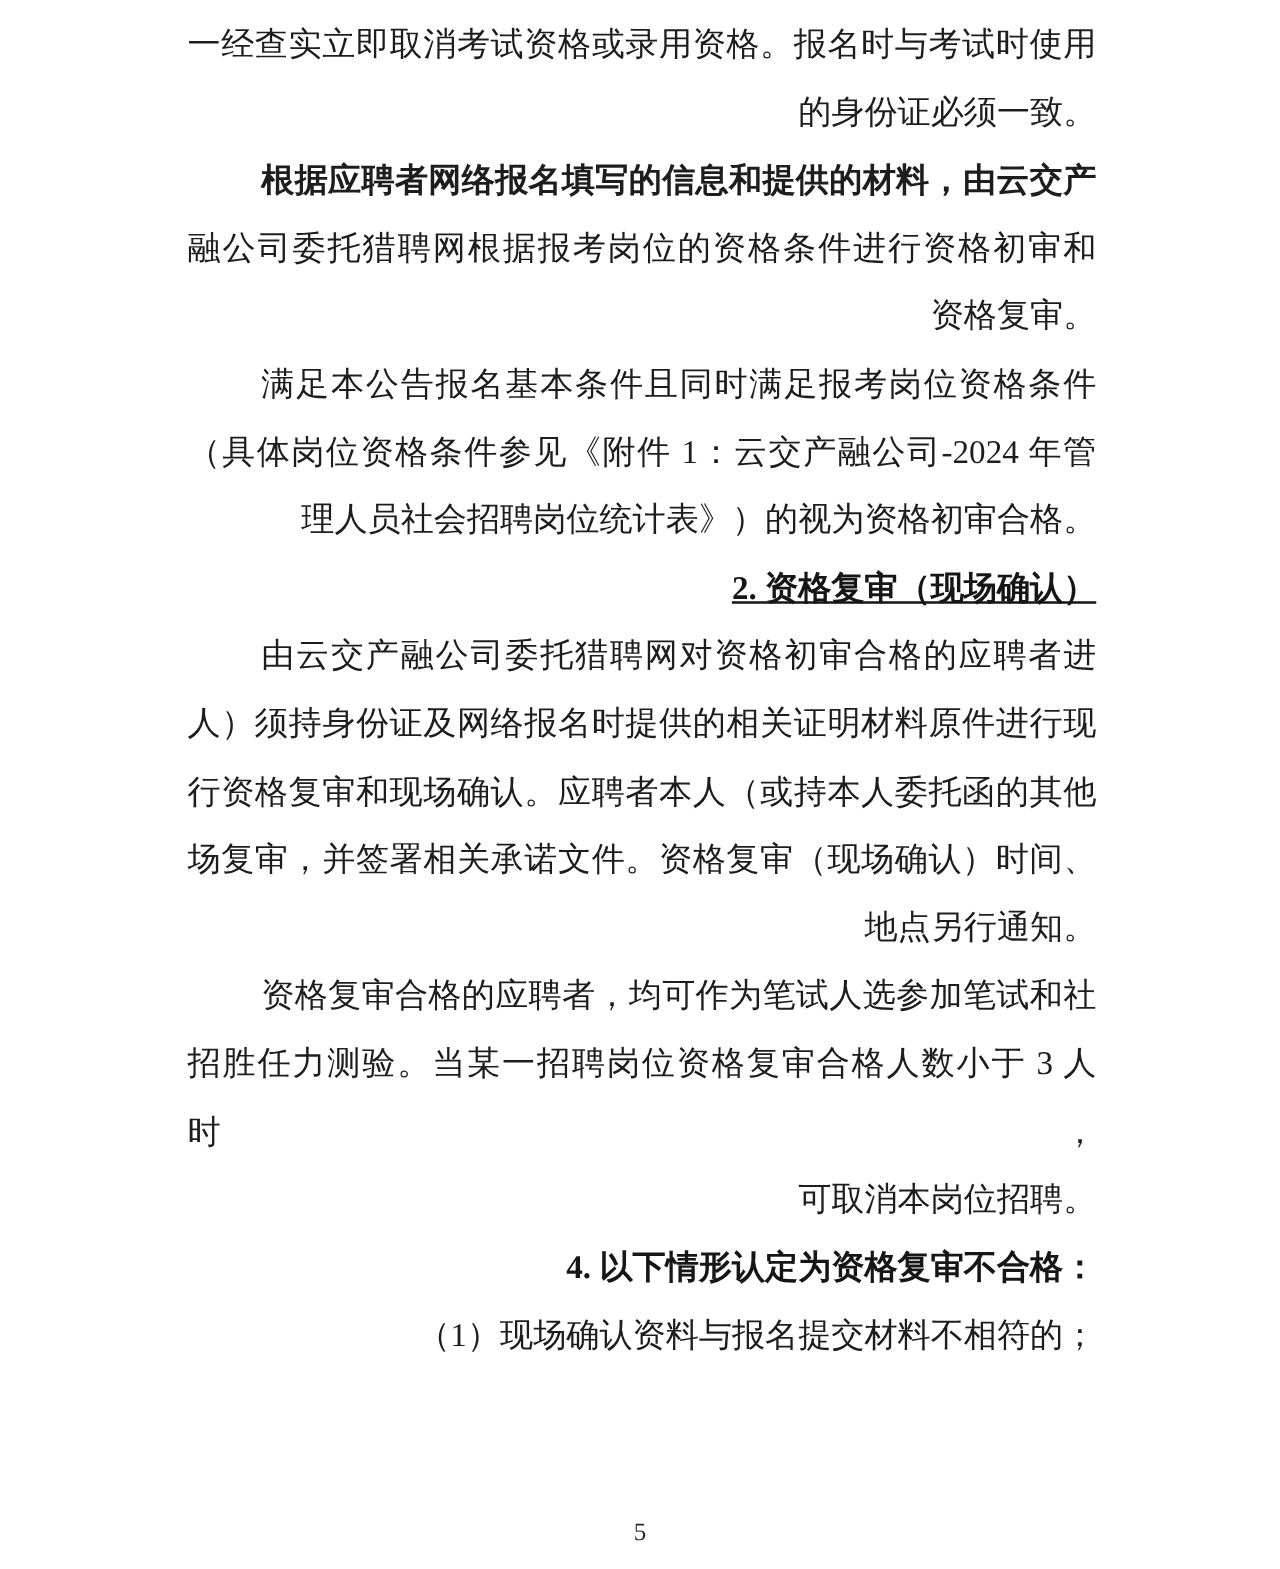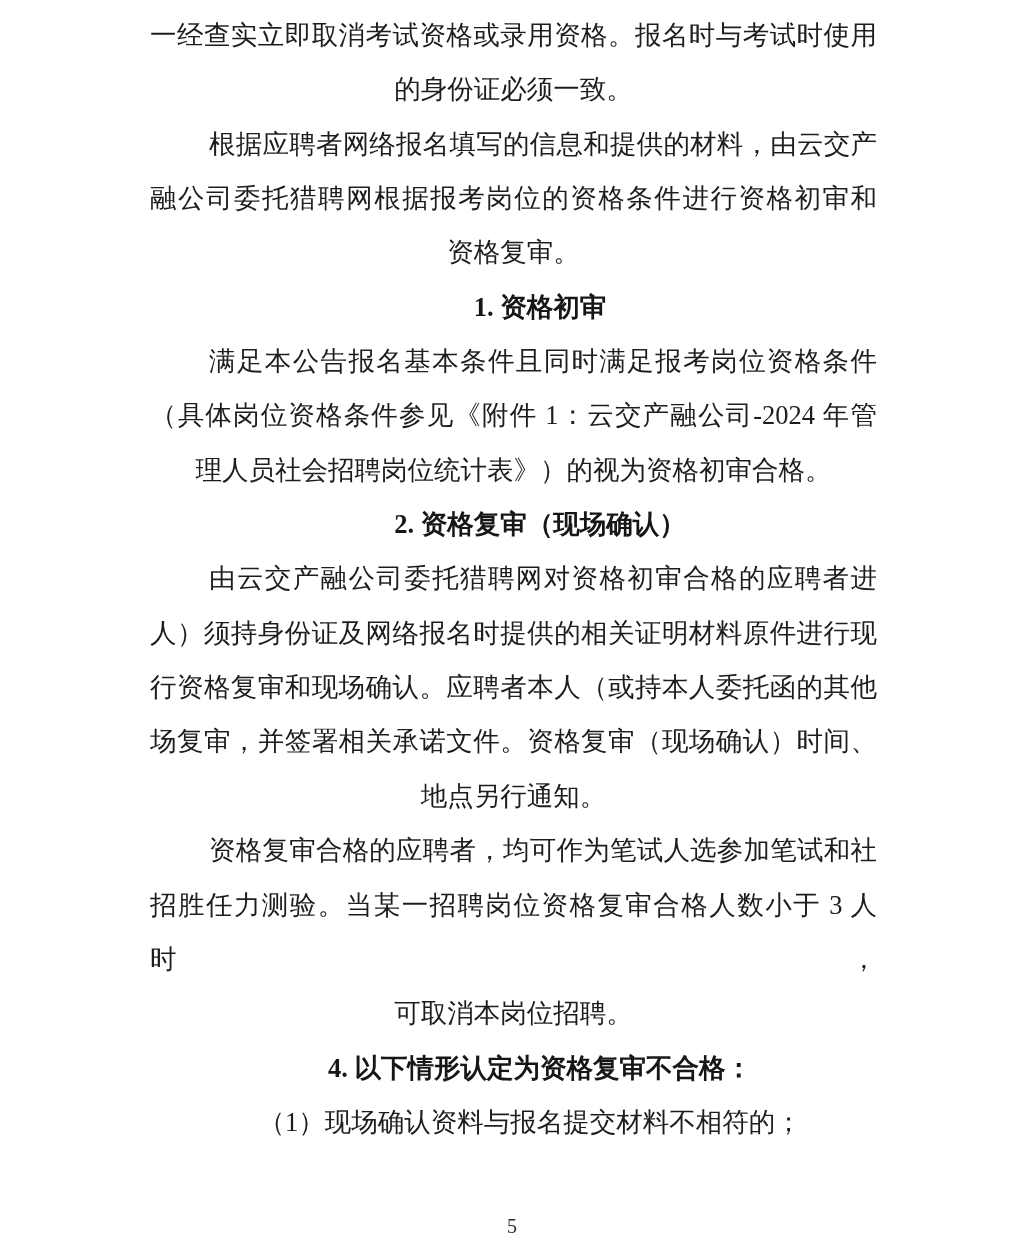--- a/index.html
+++ b/index.html
@@ -16,21 +16,21 @@
   .content {
     position: absolute;
     left: 150px;
     top: 8px;
     width: 727px;
   }
   .line {
     font-size: 26.5px;
     line-height: 54.35px;
     white-space: pre-wrap;
-    text-align: center;
+    text-align: right;
     color: #1d1d1d;
   }
   .line.bold { font-weight: bold; color: #161616; }
   .line.fill {
     text-align: justify;
     text-align-last: justify;
   }
   .footer {
     position: absolute;
     left: 0;
@@ -44,28 +44,27 @@
     font-family: "Liberation Serif", "DejaVu Serif", serif;
   }
 </style>
 </head>
 <body>
 
 <div class="page">
   <div class="content" id="doc-lines">
       <div class="line fill">一经查实立即取消考试资格或录用资格。报名时与考试时使用</div>
       <div class="line">的身份证必须一致。</div>
-      <div class="line fill" style="text-indent: 59px;">根据应聘者网络报名填写的信息和提供的材料，由云交产</div>
+      <div class="line fill" style="text-indent: 59px; font-weight: bold;">根据应聘者网络报名填写的信息和提供的材料，由云交产</div>
       <div class="line fill">融公司委托猎聘网根据报考岗位的资格条件进行资格初审和</div>
       <div class="line">资格复审。</div>
-      <div class="line bold" style="text-indent: 53px;">1. 资格初审</div>
       <div class="line fill" style="text-indent: 59px;">满足本公告报名基本条件且同时满足报考岗位资格条件</div>
       <div class="line fill">（具体岗位资格条件参见《附件 1：云交产融公司-2024 年管</div>
       <div class="line">理人员社会招聘岗位统计表》）的视为资格初审合格。</div>
-      <div class="line bold" style="text-indent: 53px;">2. 资格复审（现场确认）</div>
+      <div class="line bold" style="text-indent: 53px; text-decoration: underline;">2. 资格复审（现场确认）</div>
       <div class="line fill" style="text-indent: 59px;">由云交产融公司委托猎聘网对资格初审合格的应聘者进</div>
       <div class="line fill">人）须持身份证及网络报名时提供的相关证明材料原件进行现</div>
       <div class="line fill">行资格复审和现场确认。应聘者本人（或持本人委托函的其他</div>
       <div class="line fill">场复审，并签署相关承诺文件。资格复审（现场确认）时间、</div>
       <div class="line">地点另行通知。</div>
       <div class="line fill" style="text-indent: 59px;">资格复审合格的应聘者，均可作为笔试人选参加笔试和社</div>
       <div class="line fill">招胜任力测验。当某一招聘岗位资格复审合格人数小于 3 人时，</div>
       <div class="line">可取消本岗位招聘。</div>
       <div class="line bold" style="text-indent: 53px;">4. 以下情形认定为资格复审不合格：</div>
       <div class="line" style="text-indent: 33px;">（1）现场确认资料与报名提交材料不相符的；</div>

